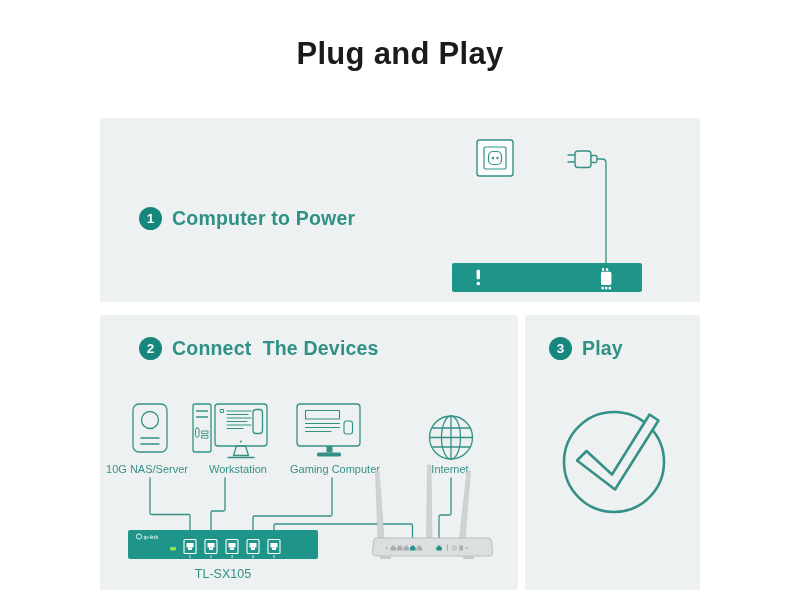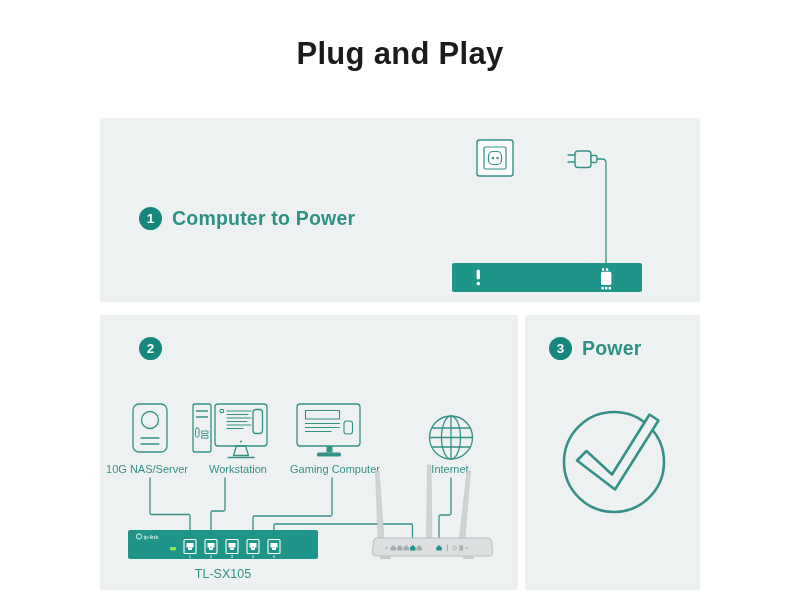--- a/index.html
+++ b/index.html
@@ -72,20 +72,21 @@
         <rect x="505" y="168.8" width="2.4" height="2.6" fill="#ffffff"></rect>
         <rect x="508.6" y="168.8" width="2.4" height="2.6" fill="#ffffff"></rect>
       </g>
     </g>
   </svg>
 </div>
 
 <div id="panel2" class="panel">
   <div class="step-head" style="left:39px;top:22px;">
     <div class="step-num">2</div>
+    <div class="step-label">Connect  The Devices</div>
   </div>
   <svg width="418" height="275" viewBox="0 0 418 275">
 
     <g class="tealLine">
       <rect x="33" y="89" width="34" height="48" rx="6"></rect>
       <circle cx="50" cy="105" r="8.5"></circle>
       <line x1="41" y1="123" x2="59" y2="123"></line>
       <line x1="41" y1="129" x2="59" y2="129"></line>
     </g>
 
@@ -203,21 +204,21 @@
         <text x="174" y="243" font-size="4.2" fill="#ffffff" text-anchor="middle">5</text>
       </g>
     </g>
     <text x="123" y="263" font-size="12.5" fill="#2f9186" text-anchor="middle">TL-SX105</text>
   </svg>
 </div>
 
 <div id="panel3" class="panel">
   <div class="step-head" style="left:24px;top:22px;">
     <div class="step-num">3</div>
-    <div class="step-label">Power</div>
+    <div class="step-label">Play</div>
   </div>
   <svg width="175" height="275" viewBox="0 0 175 275">
     <g>
       <circle cx="89" cy="147" r="50" fill="none" stroke="#359187" stroke-width="2.6"></circle>
       <path d="M52,145.5 L61.5,136 L87,159.5 L124.5,99.5 L133.5,105.5 L90,174.5 Z" fill="#eef1f1" stroke="#359187" stroke-width="2.6" stroke-linejoin="round"></path>
     </g>
   </svg>
 </div>
 
 </body></html>

